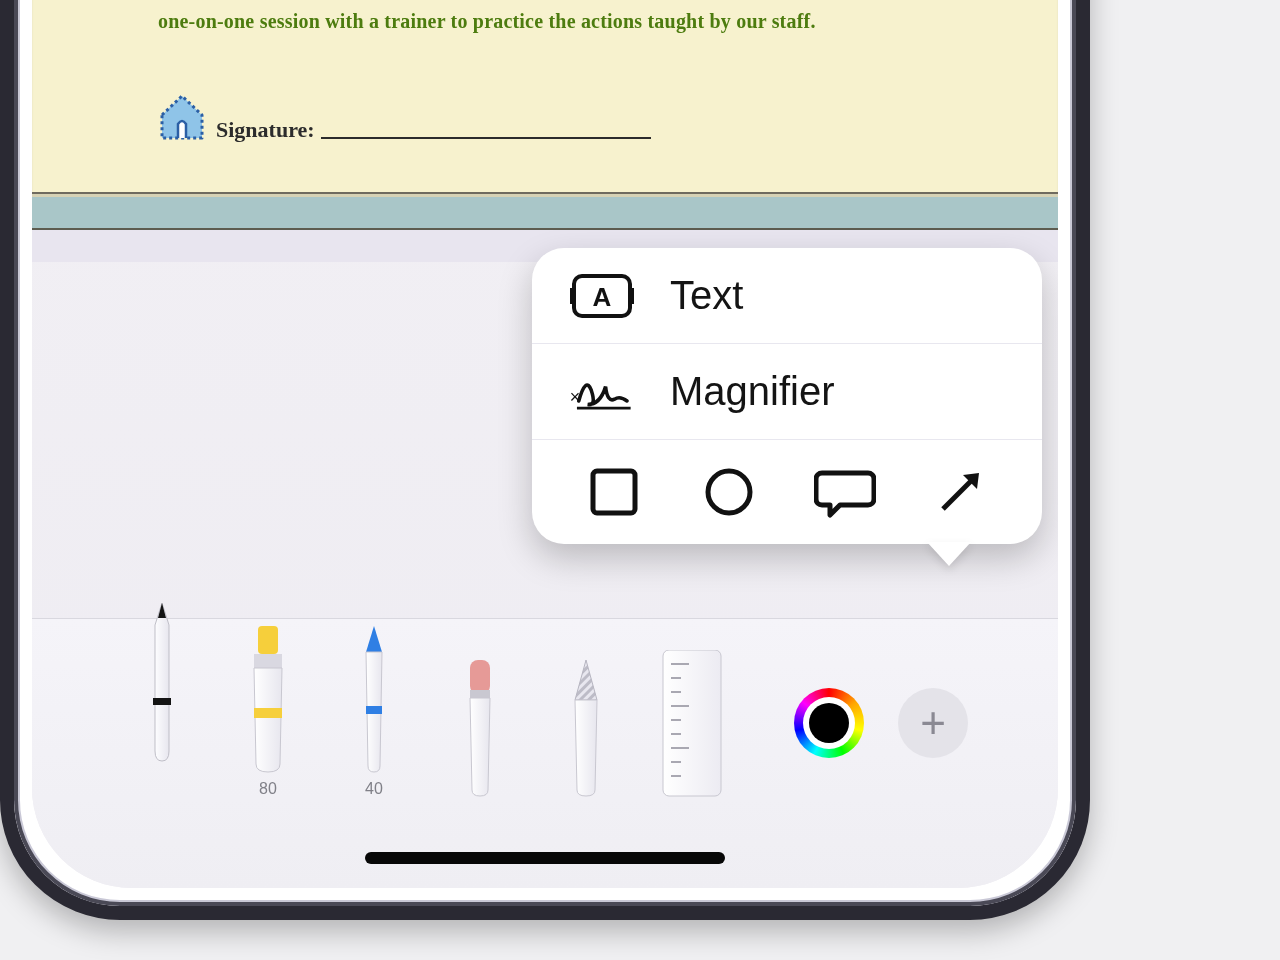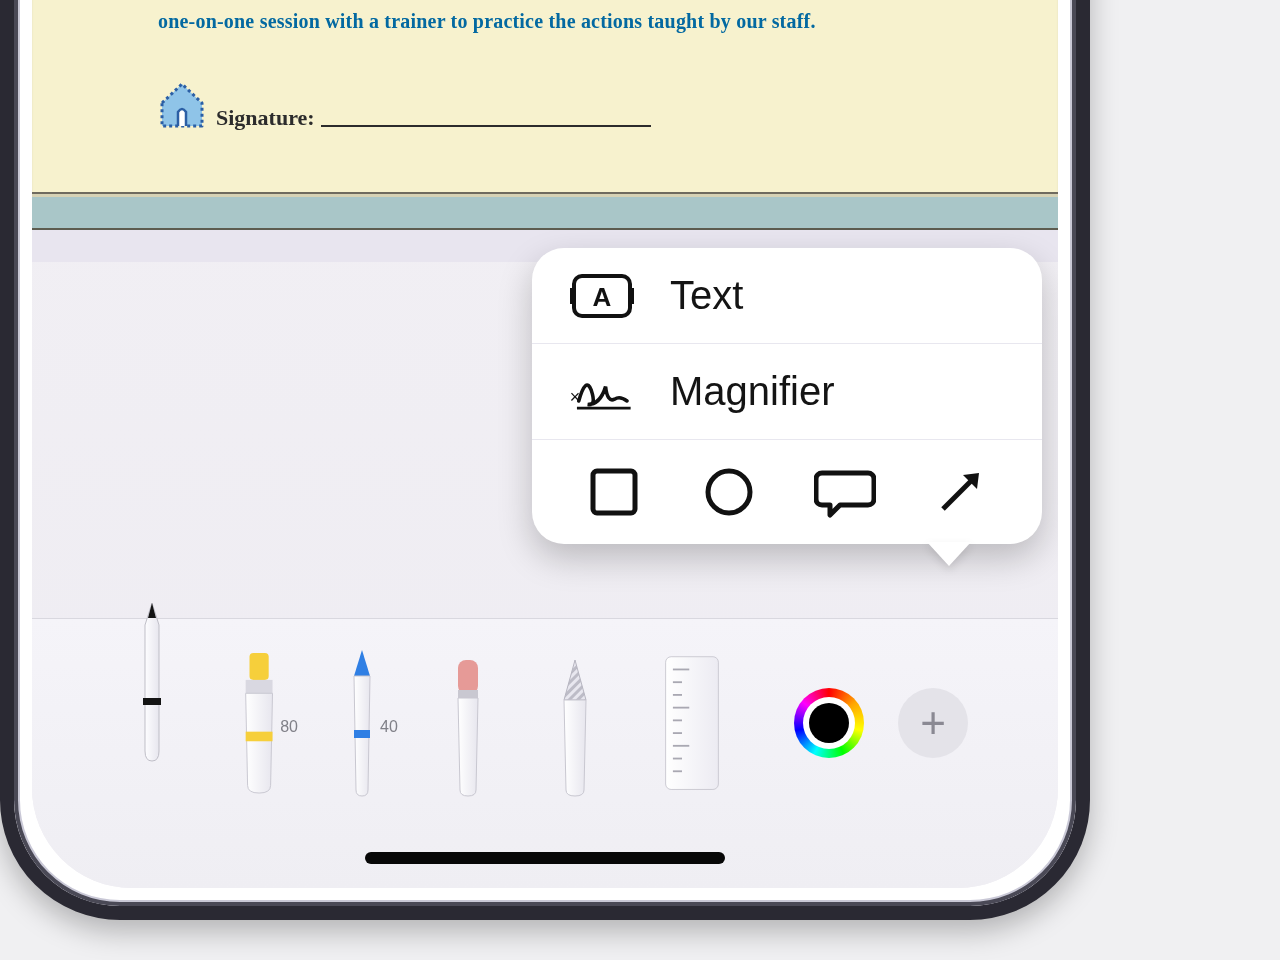--- a/index.html
+++ b/index.html
@@ -50,27 +50,27 @@
     border-top: none;
     border-left: none;
     border-right: none;
     box-shadow: 0 2px 2px rgba(0,0,0,0.1) inset;
   }
   .paper-text {
     position: absolute;
     left: 126px; top: 278px;
     font-family: Georgia, "Times New Roman", serif;
     font-weight: 700;
-    color: #0369a1;
+    color: #4d7c0f;
     font-size: 20px;
     letter-spacing: 0.2px;
   }
   .sig-row {
     position: absolute;
-    left: 126px; top: 344px;
+    left: 126px; top: 356px;
     display: flex; align-items: flex-end;
   }
   .home-stamp {
     width: 48px; height: 55px; position: relative; margin-right: 10px;
   }
   .sig-label {
     font-family: Georgia, "Times New Roman", serif;
     font-weight: 700; font-size: 22px; color:#2c2c2c;
     margin-right: 6px;
   }
@@ -95,21 +95,21 @@
     background: linear-gradient(180deg,#f5f4f9 0%, #efeef3 100%);
     border-top:1px solid #d9d8df;
   }
   .tool-row {
     position:absolute;
     left:100px; bottom:90px;
     display:flex; align-items:flex-end; gap:46px;
   }
   .tool {
     width:60px;
-    display:flex; flex-direction:row; align-items:center;
+    display:flex; flex-direction:column; align-items:center;
     position:relative;
   }
   .tool svg { display:block; }
   .tool .size-label{
     font-size:16px; color:#808088; margin-top:6px; font-weight:500;
   }
   .right-controls{
     position:absolute; right:90px; bottom:130px;
     display:flex; align-items:center; gap:34px;
   }

